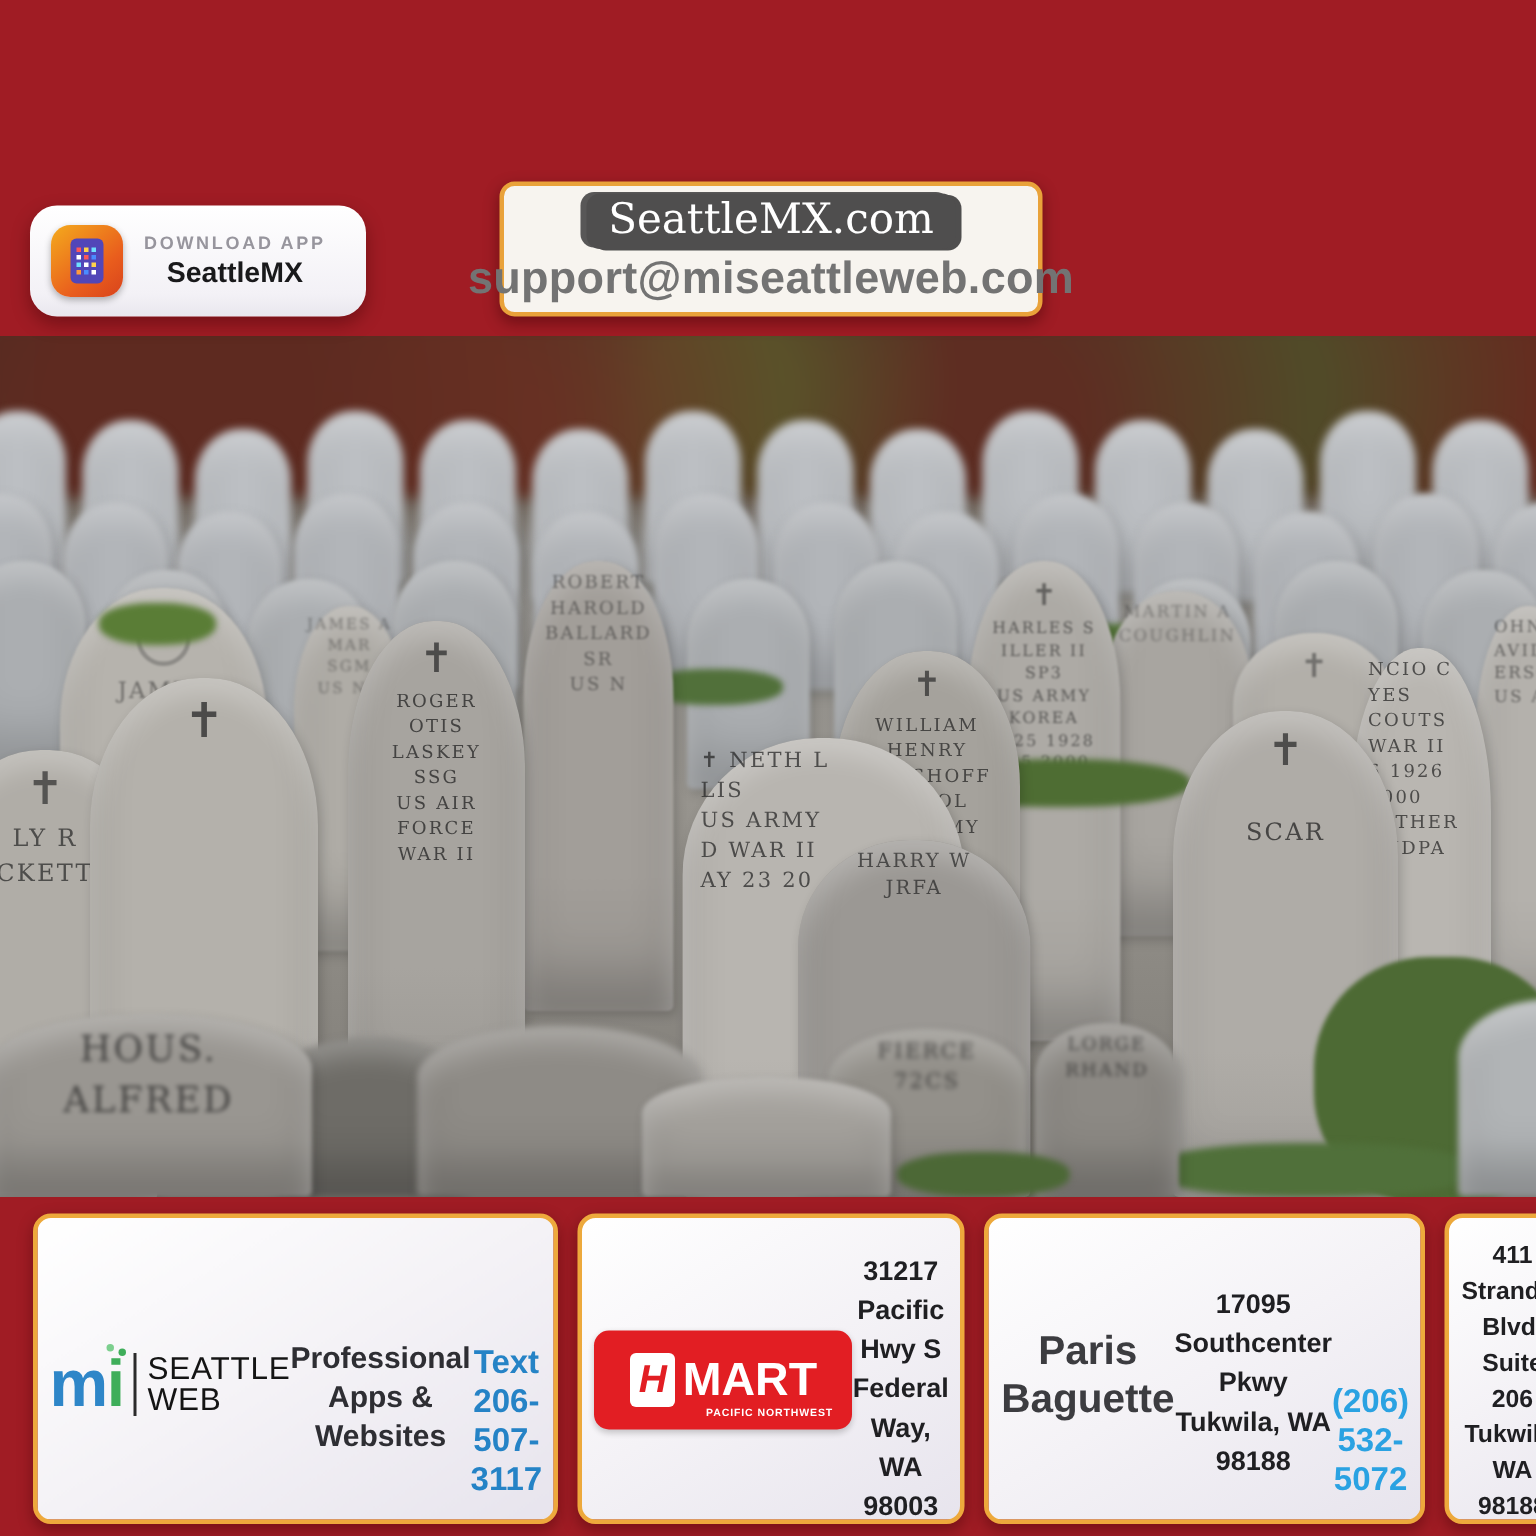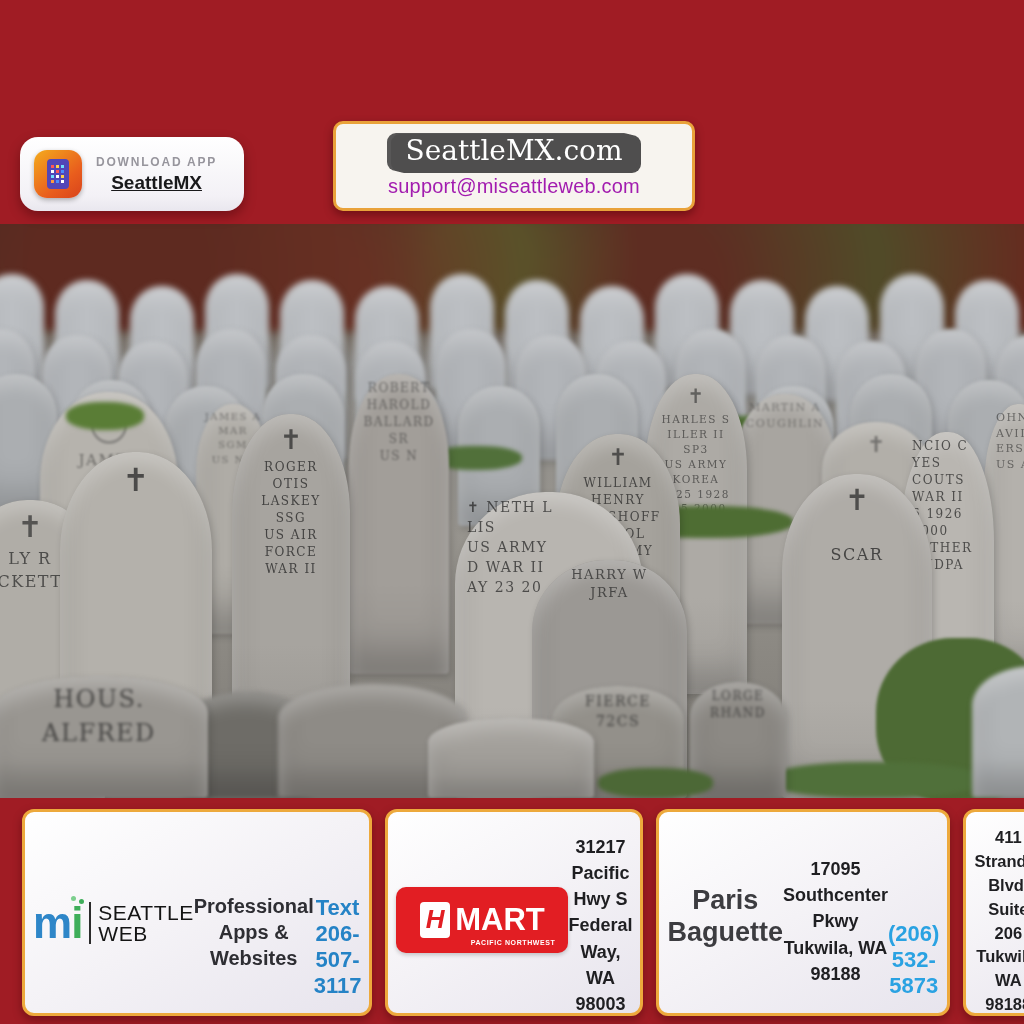--- a/index.html
+++ b/index.html
@@ -13,31 +13,31 @@
     box-shadow:0 5px 12px rgba(50,0,5,.4);z-index:70;cursor:pointer;}
   .app-icon{width:48px;height:48px;border-radius:13px;flex:0 0 auto;
     background:linear-gradient(140deg,#f4ab1d 0%,#e95d1d 65%,#d8431c 100%);
     display:flex;align-items:center;justify-content:center;box-shadow:0 2px 5px rgba(0,0,0,.3);}
   .app-glyph{width:22px;height:30px;background:#5246b8;border-radius:4px;position:relative;}
   .app-glyph::before{content:"";position:absolute;left:4px;top:6px;width:3px;height:3px;background:#ff5757;
     box-shadow:5px 0 0 #ffd24a,10px 0 0 #6ee0ff,0 5px 0 #ffffff,5px 5px 0 #ff5757,10px 5px 0 #4a8cff,
     0 10px 0 #6ee0ff,5px 10px 0 #ffffff,10px 10px 0 #ffd24a,0 15px 0 #ff9a3d,5px 15px 0 #4a8cff,10px 15px 0 #ffffff;}
   .pill-text{display:flex;flex-direction:column;align-items:center;}
   .pill-label-top{font-size:12px;letter-spacing:1.8px;font-weight:700;color:#97959d;}
-  .pill-label-bottom{font-size:19px;font-weight:700;color:#19191b;margin-top:3px;text-decoration:underline;}
+  .pill-label-bottom{font-size:19px;font-weight:700;color:#19191b;margin-top:3px;}
 
   
   .contact-box{position:absolute;left:333px;top:121px;width:362px;height:90px;box-sizing:border-box;
     background:#f7f4ef;border:3px solid #e9a23a;border-radius:10px;z-index:70;
     display:flex;flex-direction:column;align-items:center;justify-content:center;gap:3px;
     box-shadow:0 4px 10px rgba(50,0,5,.45);}
   .site-name{font-family:"DejaVu Serif",serif;font-size:28px;color:#ffffff;background:#4f4e4e;
     padding:1px 14px 4px;border-radius:9px;line-height:1.15;
     box-shadow:4px 1px 0 #4f4e4e,-4px -1px 0 #585757;}
-  .support-email{font-size:20px;font-weight:400;color:#a21caf;letter-spacing:.2px;}
+  .support-email{font-size:30px;font-weight:700;color:#737373;letter-spacing:.2px;}
 
   
   .photo{position:absolute;left:0;top:224px;width:1024px;height:574px;overflow:hidden;z-index:10;
     background:linear-gradient(180deg,#44332b 0px,#55412f 70px,#8f8d89 140px,#98958f 300px,#8a8781 440px,#7e7b75 574px);}
   .trees{position:absolute;left:-10px;top:-8px;right:-10px;height:115px;filter:blur(5px);z-index:2;
     background:
       radial-gradient(circle at 12% 45%,#5e2a20 0 9%,rgba(94,42,32,0) 34%),
       radial-gradient(circle at 30% 62%,#6b3324 0 8%,rgba(107,51,36,0) 30%),
       radial-gradient(circle at 47% 35%,#5a5129 0 8%,rgba(90,81,41,0) 28%),
       radial-gradient(circle at 64% 58%,#5e2d22 0 9%,rgba(94,45,34,0) 32%),
@@ -310,21 +310,21 @@
 Federal Way, WA
 98003</div>
     </div>
 
     <div class="card">
       <div class="card-title pre">Paris
 Baguette</div>
       <div class="card-address pre">17095 Southcenter
 Pkwy
 Tukwila, WA 98188</div>
-      <div class="card-phone phone-light">(206) 532-5873</div>
+      <div class="card-phone phone-light">(206) 532-5072</div>
     </div>
 
     <div class="card">
       <div class="card-address small pre">411 Strander Blvd, Suite
 206
 Tukwila, WA 98188</div>
       <div class="card-phone phone-light">(206) 536-1773</div>
     </div>
 
   </div>

